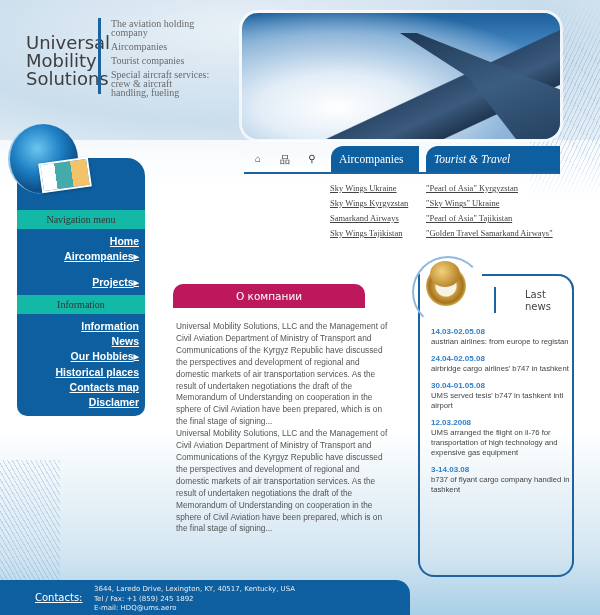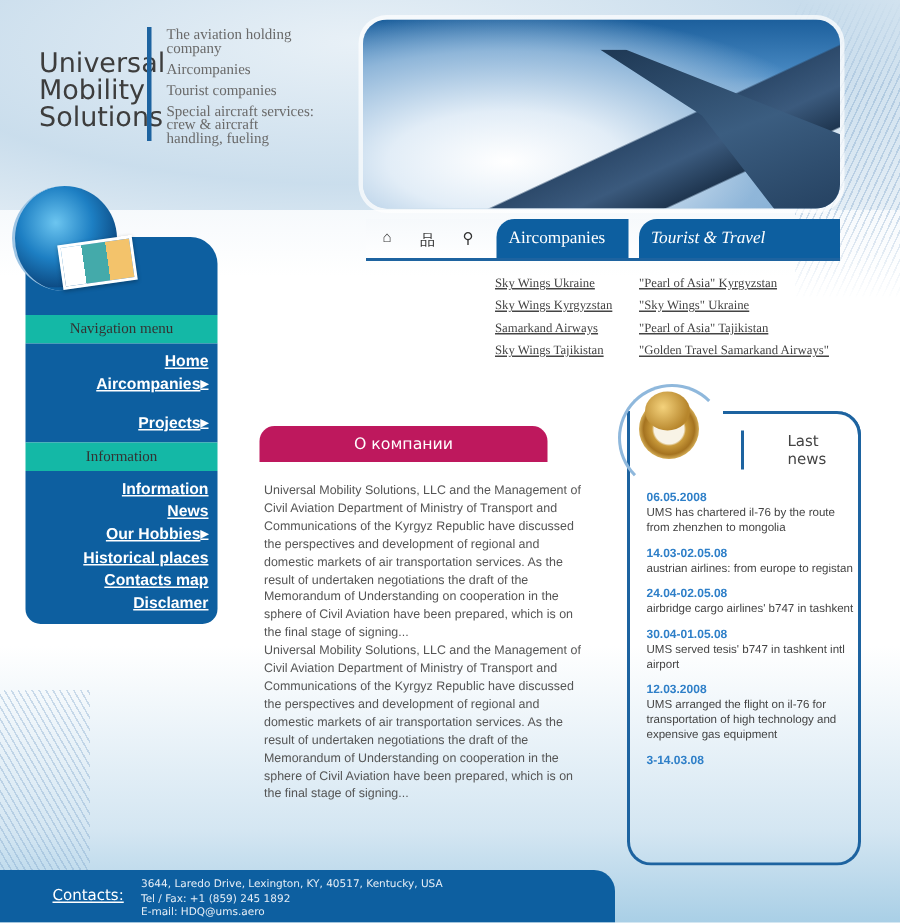--- a/index.html
+++ b/index.html
@@ -227,41 +227,38 @@
 <div class="compass-ring"></div>
 <div class="compass"></div>
 <div class="compass-lid"></div>
 <div class="news-bar"></div>
 <div class="news-title">
   <div>Last</div>
   <div>news</div>
 </div>
 <div class="news-list">
   <div class="news-item">
-      <div class="news-date">06.05.2008</div>
-      <div class="news-text">UMS has chartered il-76 by the route from zhenzhen to mongolia</div>
-    </div>
-  <div class="news-item">
       <div class="news-date">14.03-02.05.08</div>
       <div class="news-text"> austrian airlines: from europe to registan</div>
     </div>
   <div class="news-item">
       <div class="news-date">24.04-02.05.08</div>
       <div class="news-text">airbridge cargo airlines' b747 in tashkent</div>
     </div>
   <div class="news-item">
       <div class="news-date">30.04-01.05.08</div>
       <div class="news-text">UMS served tesis' b747 in tashkent intl airport</div>
     </div>
   <div class="news-item">
       <div class="news-date">12.03.2008</div>
       <div class="news-text">UMS arranged the flight on il-76 for transportation of high technology and expensive gas equipment</div>
     </div>
   <div class="news-item">
       <div class="news-date">3-14.03.08</div>
+      <div class="news-text">b737 of flyant cargo company handled in tashkent</div>
     </div>
 </div>
 
 <div class="footer">
   <div class="footer-label">Contacts:</div>
   <div class="footer-info">
     <div>3644, Laredo Drive, Lexington, KY, 40517, Kentucky, USA</div>
     <div>Tel / Fax: +1 (859) 245 1892</div>
     <div>E-mail: HDQ@ums.aero</div>
   </div>

